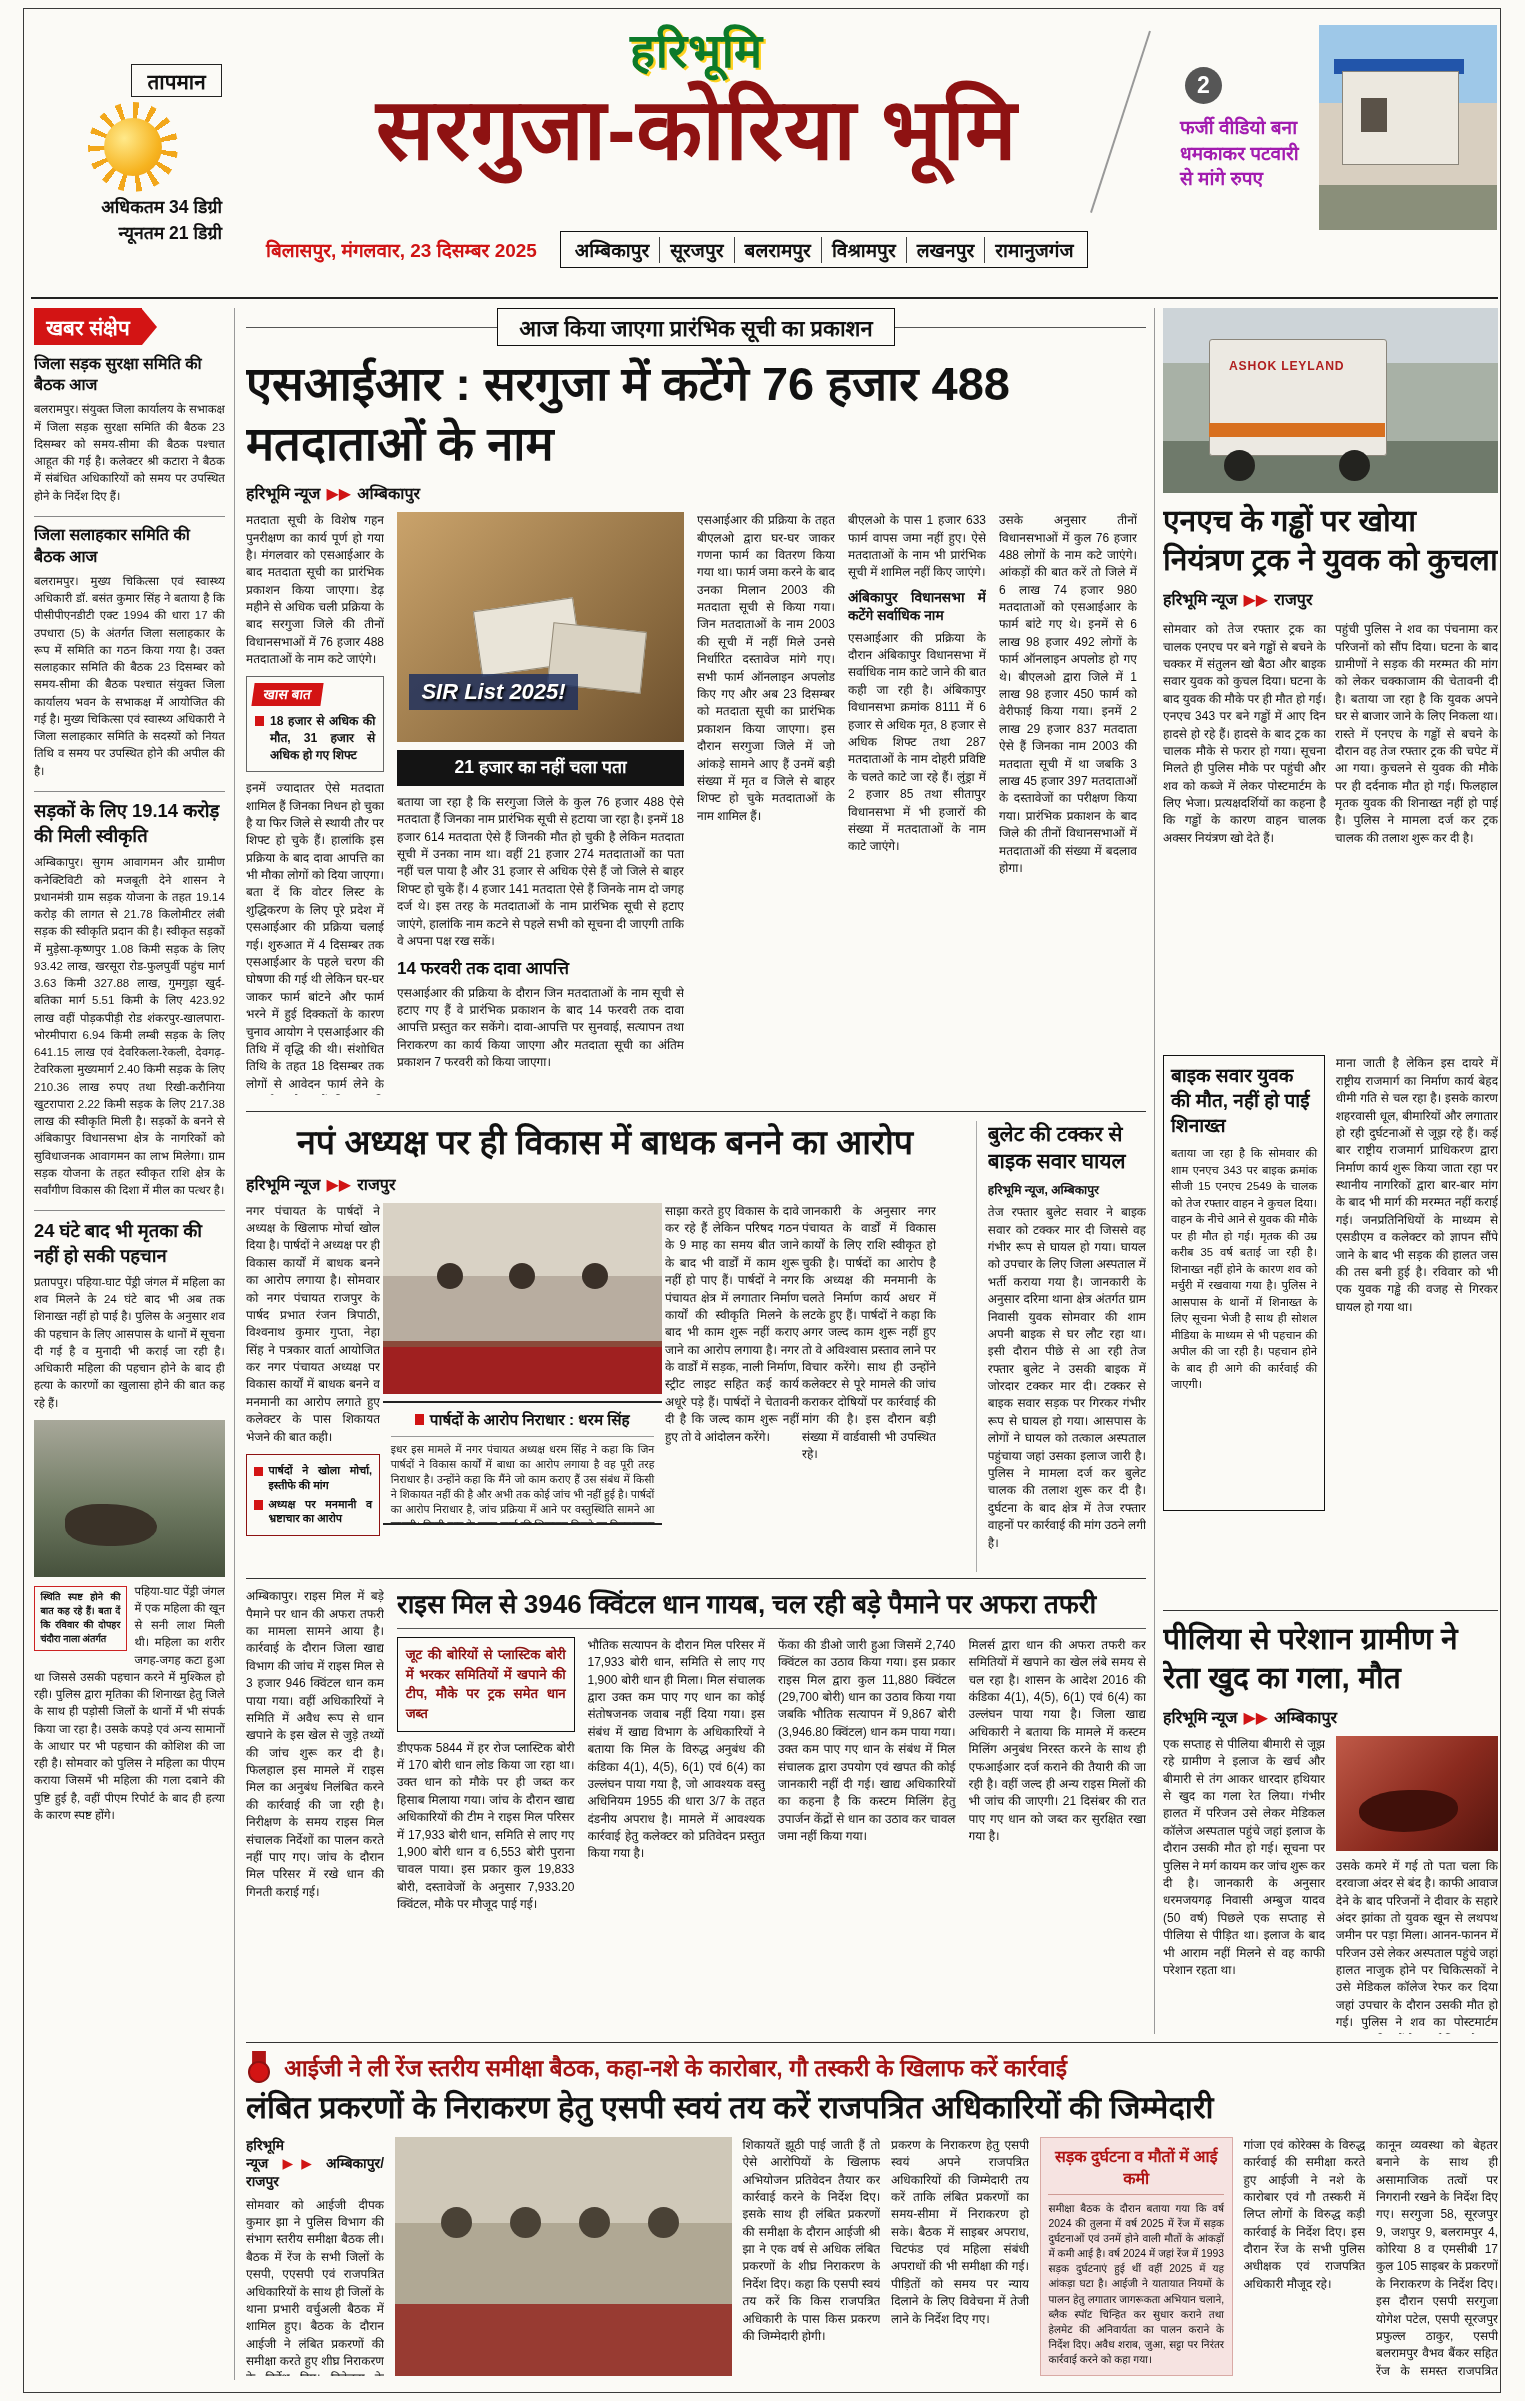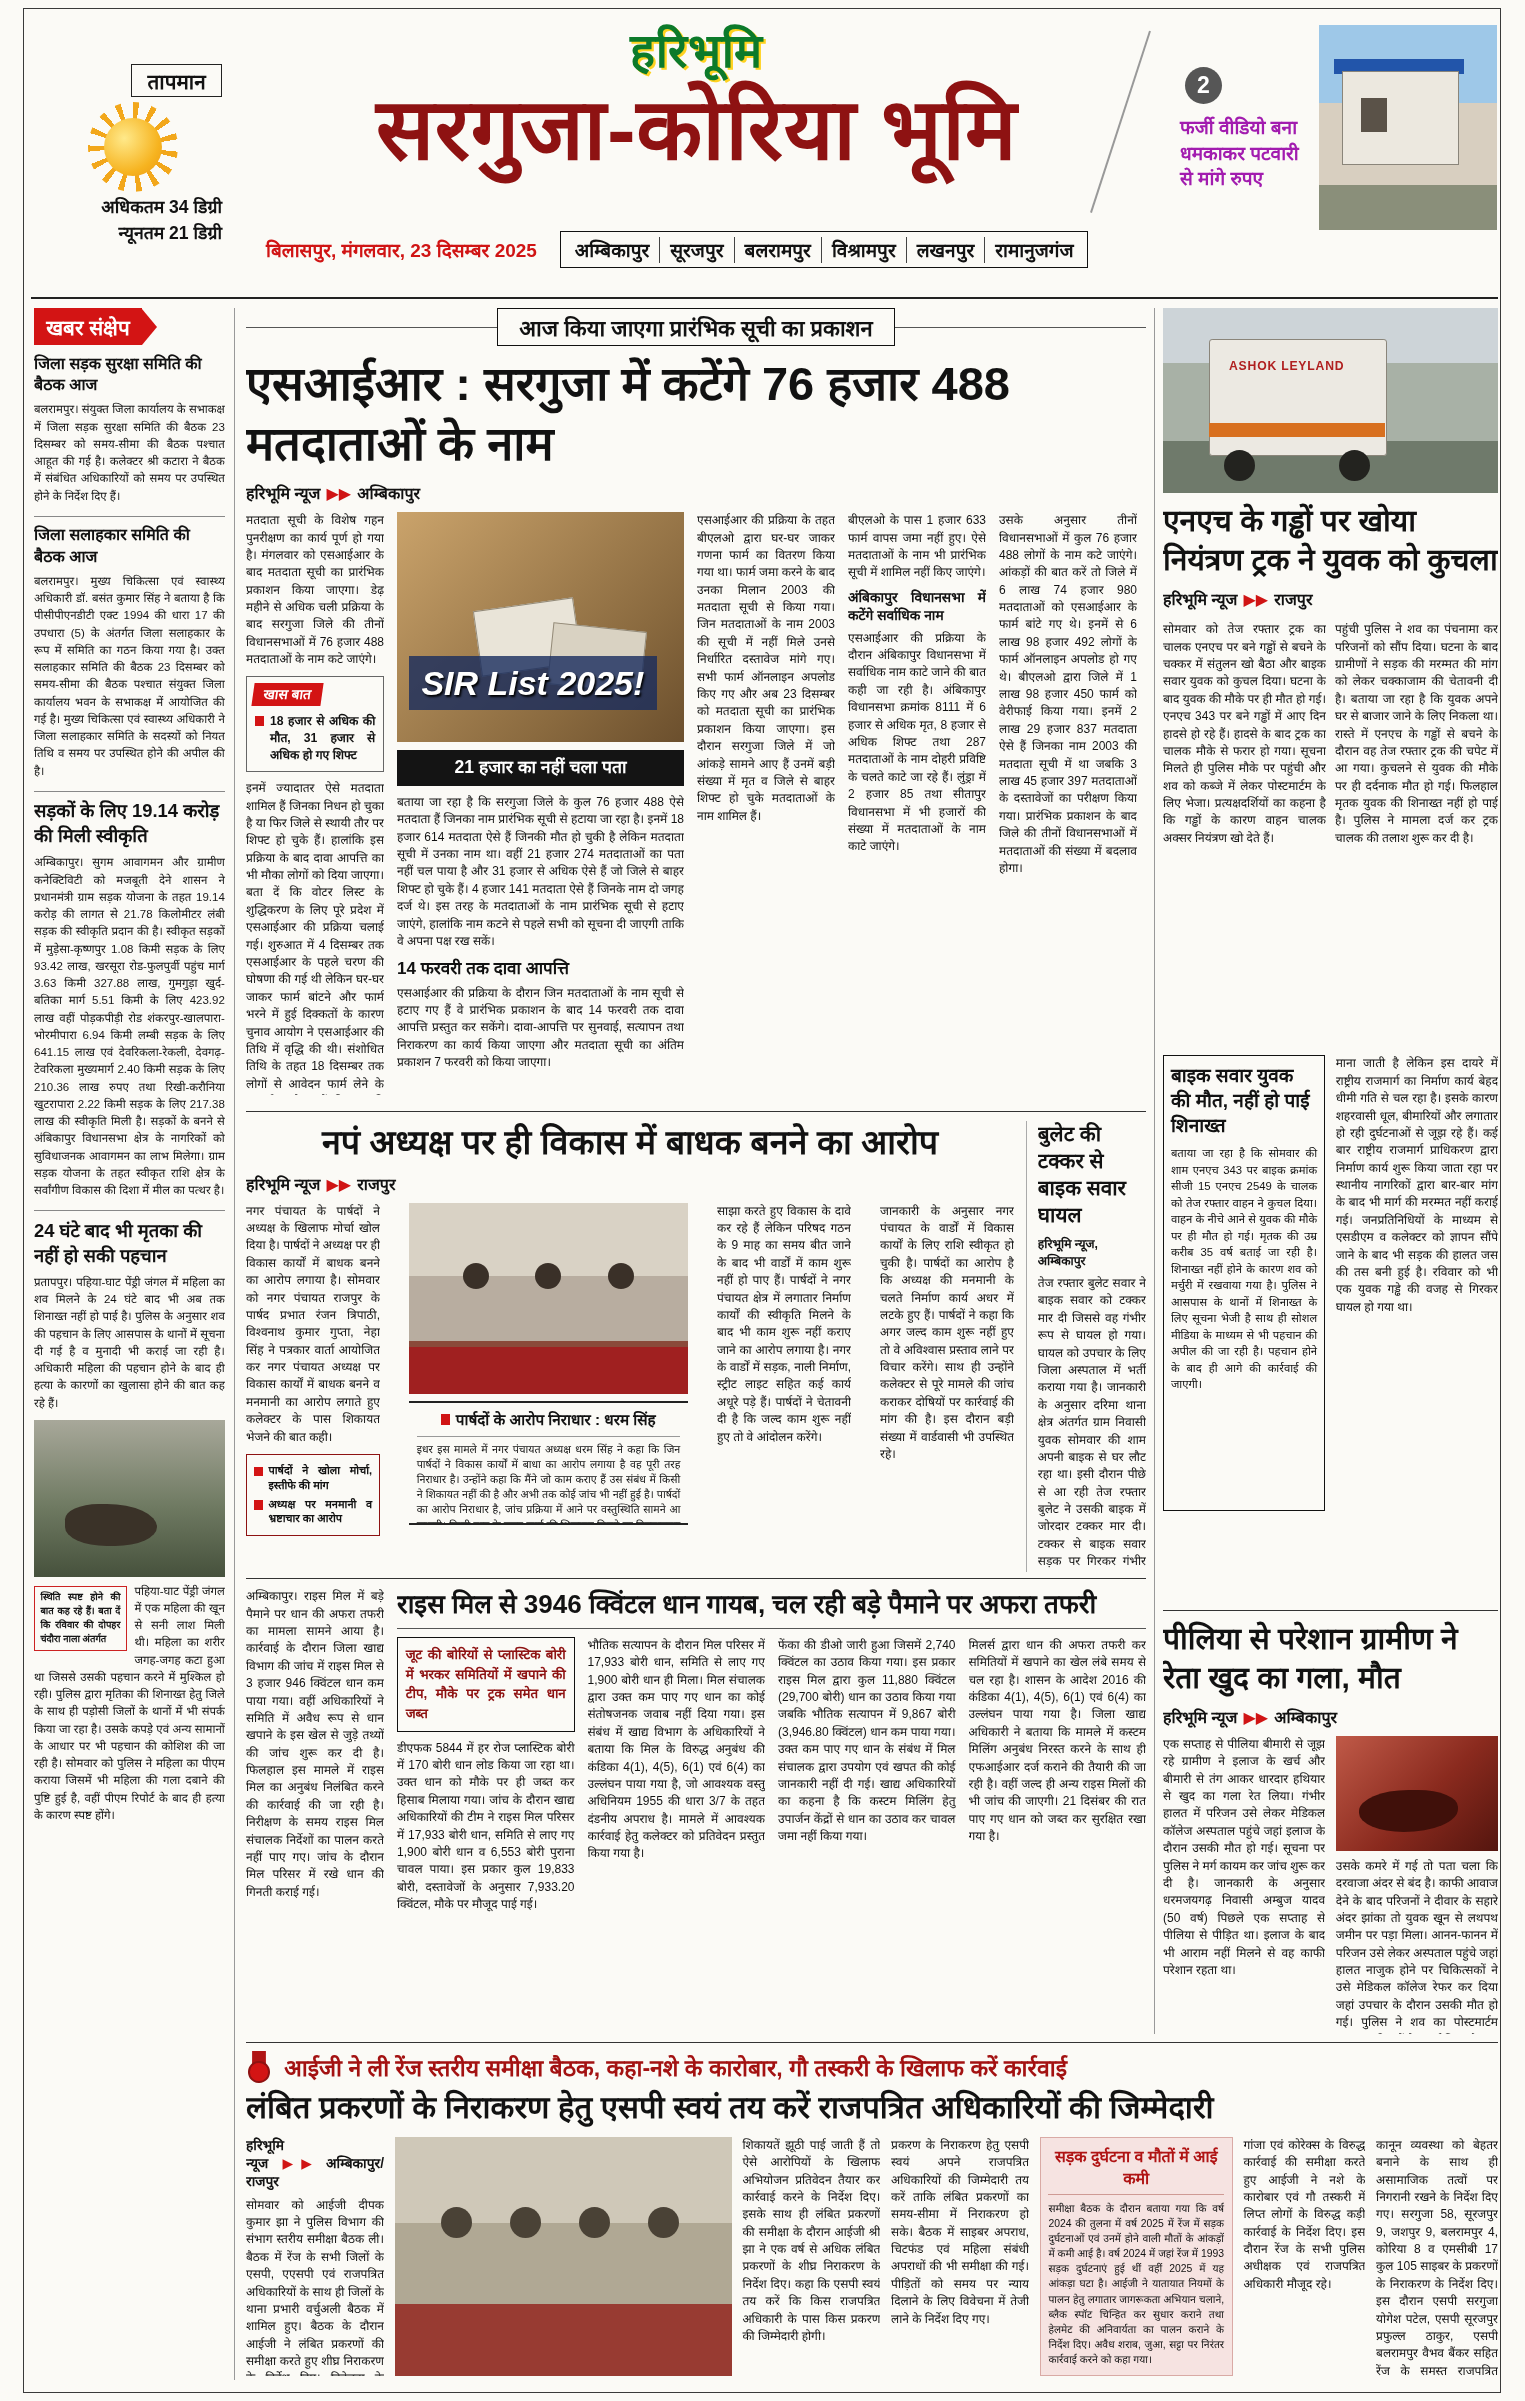--- a/index.html
+++ b/index.html
@@ -64,30 +64,30 @@
   .kicker-box{position:relative;display:inline-block;background:#fbfaf6;border:1.5px solid #111;padding:3.1px 21.4px;font-size:22px;font-weight:800;}
   .h-sir{font-size:47px;font-weight:800;line-height:1.27;}
   .sir-body{display:flex;gap:13px;height:583px;overflow:hidden;margin-top:3.1px;}
   .khas{border:0.8px solid #666;margin:7.7px 0;}
   .khas-title{background:#d31414;color:#fff;display:inline-block;font-size:13.8px;font-weight:800;padding:1.5px 10.7px;margin:6.1px 0 1.5px 6.1px;transform:skewX(-8deg);}
   .khas-item{display:flex;gap:6.1px;padding:4.6px 7.7px 7.7px;font-size:12.2px;font-weight:700;line-height:1.4;}
   .sqb{flex:0 0 9.2px;width:9.2px;height:9.2px;background:#d31414;margin-top:3.8px;}
   .ph-sir{width:100%;height:230px;background:linear-gradient(135deg,#caa36b,#8a6a3f 70%,#6b4f2d);}
   .ph-sir .card{position:absolute;left:80px;top:92px;width:99px;height:64px;background:#e9e4d8;border:0.8px solid #938a78;transform:rotate(-8deg);}
   .ph-sir .card2{position:absolute;left:153px;top:115px;width:92px;height:60px;background:#d9d2c2;border:0.8px solid #938a78;transform:rotate(6deg);}
-  .sir-label{position:absolute;left:12.2px;bottom:32px;color:#fff;font-size:34px;font-weight:800;font-style:italic;
+  .sir-label{position:absolute;left:12.2px;bottom:32px;color:#fff;font-size:22px;font-weight:800;font-style:italic;
              background:rgba(24,44,94,.8);padding:2.3px 12.2px;text-shadow:1.5px 1.5px 2.3px #000;}
   .blabel{background:#141414;color:#fff;text-align:center;font-size:17.6px;font-weight:800;padding:5.4px 4.6px;margin:7.7px 0;}
 
   
   #sec-npn{position:absolute;left:246px;top:1111px;width:900px;height:461px;border-top:1.5px solid #333;padding-top:9.2px;
            box-sizing:border-box;overflow:hidden;display:flex;gap:11.5px;}
   .npn-main{flex:0 0 718px;}
   .h-sec{font-size:34px;font-weight:800;text-align:center;line-height:1.25;}
-  .npn-body{display:flex;gap:29px;height:346px;overflow:hidden;margin-top:1px;}
+  .npn-body{display:flex;gap:3px;height:346px;overflow:hidden;margin-top:1px;}
   .ph-npn{width:100%;height:191px;background:linear-gradient(#d9d2c5 0 38%,#b8ada0 38% 72%,#8a4a3a 72%);}
   .ph-npn .cloth{position:absolute;bottom:0;left:0;right:0;height:47px;background:#a02020;}
   .ph-npn .head1,.ph-npn .head2,.ph-npn .head3{position:absolute;top:60px;width:26px;height:26px;border-radius:50%;background:#3a3028;}
   .ph-npn .head1{left:54px;} .ph-npn .head2{left:126px;} .ph-npn .head3{left:199px;}
   .dharm{border-top:2.3px solid #222;border-bottom:2.3px solid #222;padding:6.1px 7.7px;margin-top:7.7px;height:124px;overflow:hidden;box-sizing:border-box;}
   .dharm-title{text-align:center;font-size:15.3px;font-weight:800;padding-bottom:4.6px;margin-bottom:4.6px;border-bottom:0.8px solid #999;}
   .sq-inline{display:inline-block;width:8.4px;height:11.5px;background:#d01414;margin-right:6.1px;}
   .dharm-body{font-size:10.7px;line-height:1.42;text-align:justify;}
   .mini{border:1.5px solid #8e1212;padding:4.6px 6.9px;margin:7.7px 0;}
   .mini-item{display:flex;gap:5.4px;font-size:11px;font-weight:700;line-height:1.35;margin:3.8px 0;}

